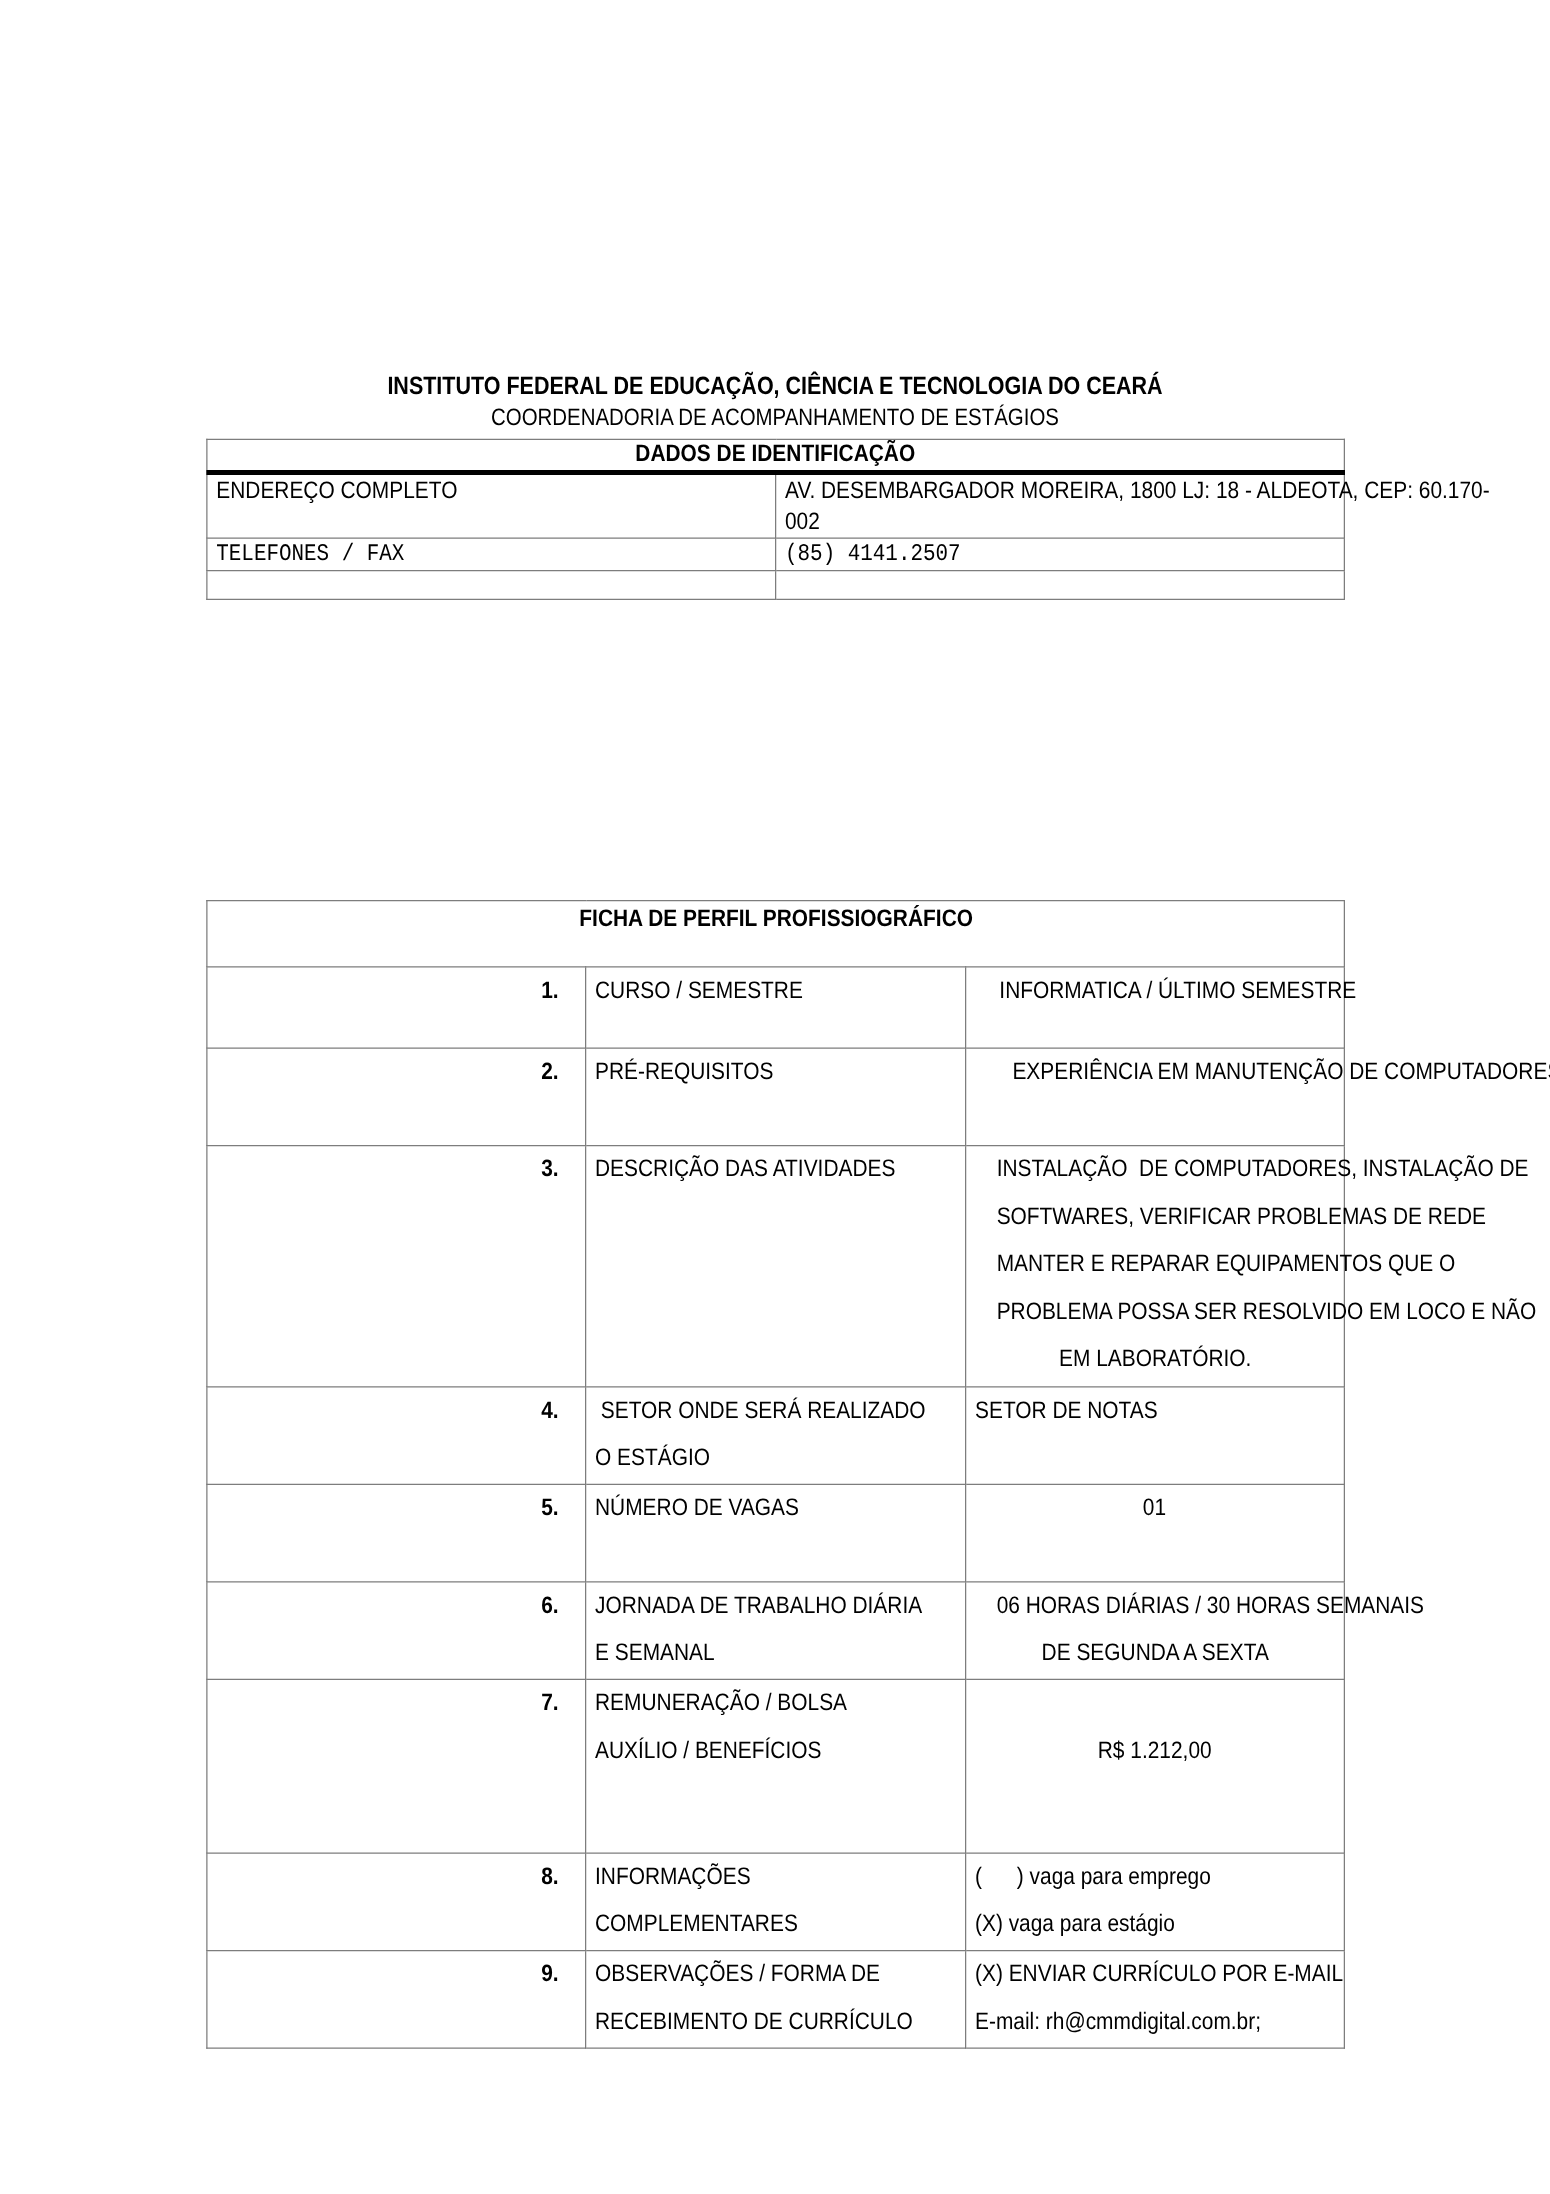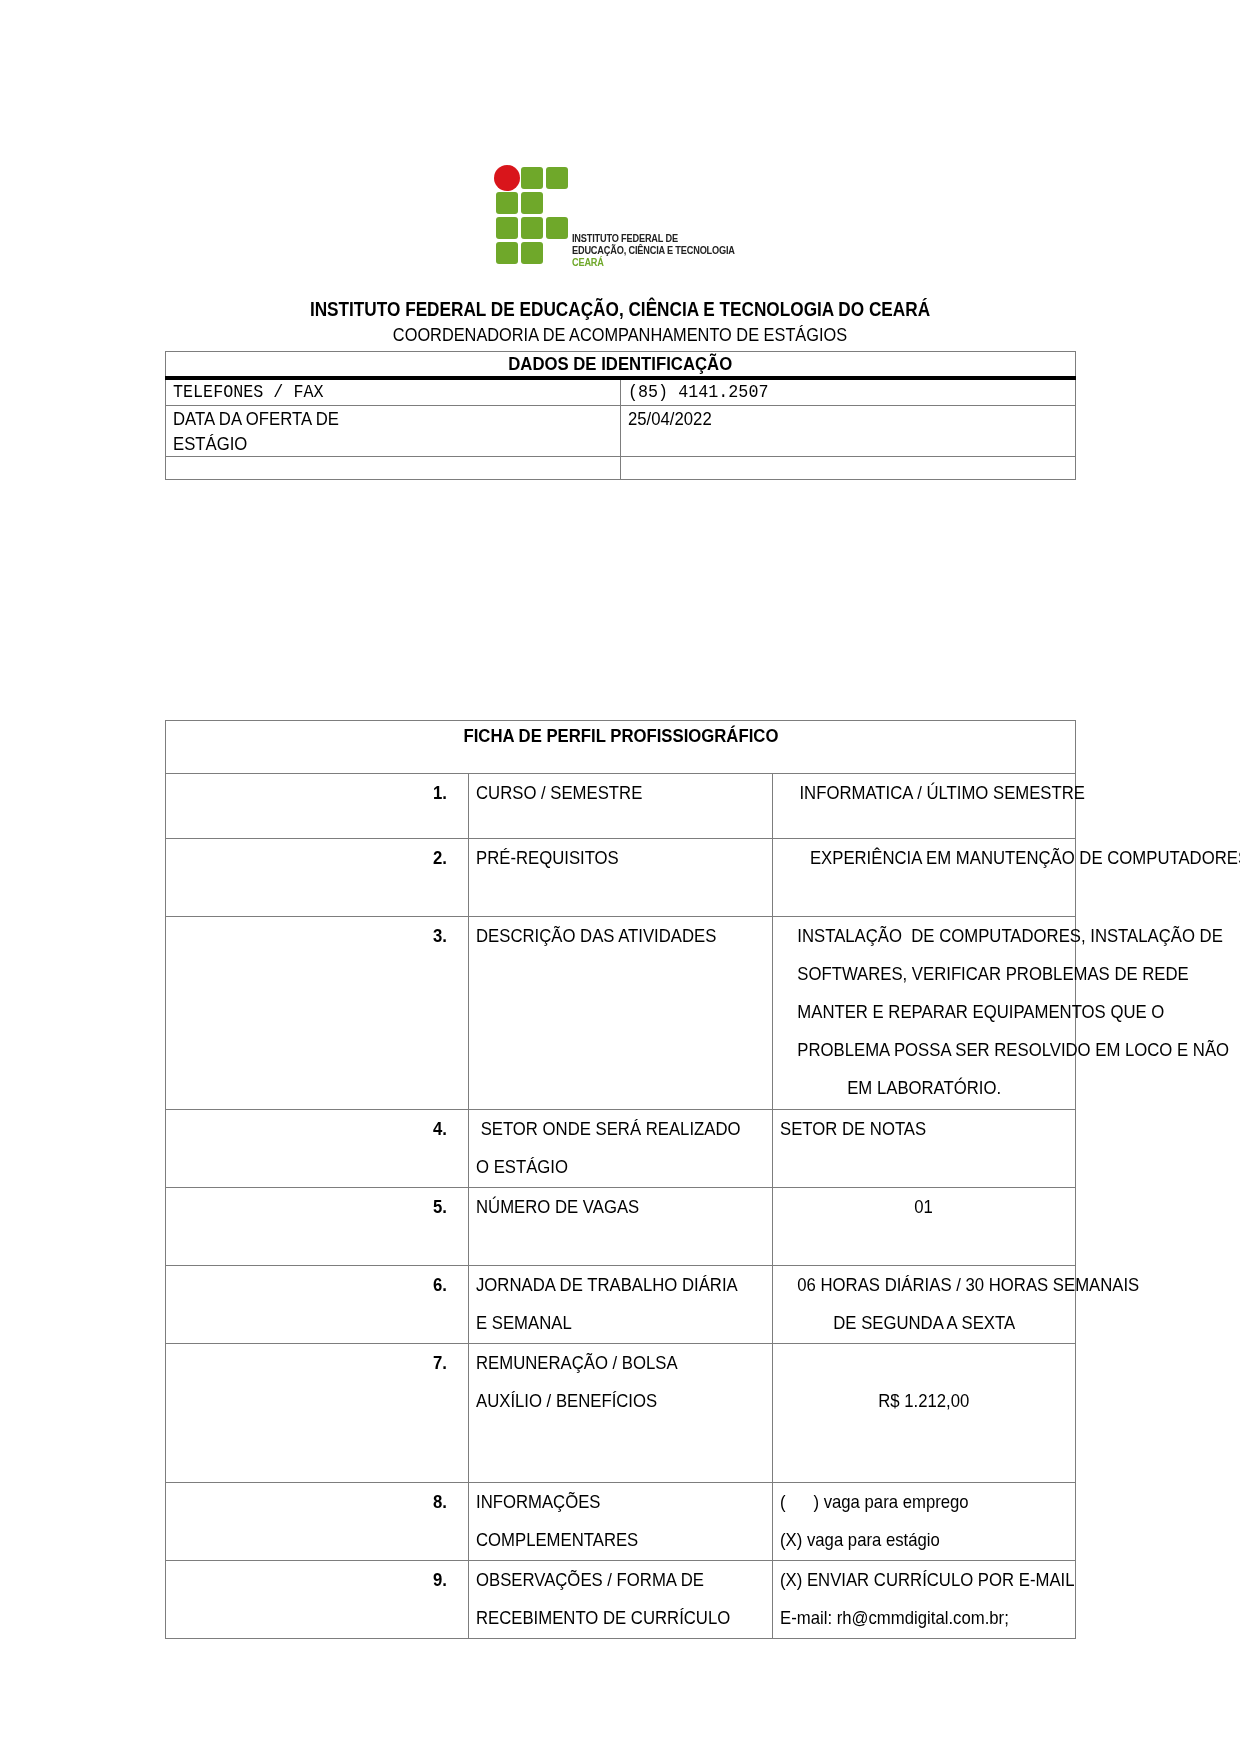--- a/index.html
+++ b/index.html
@@ -58,58 +58,41 @@
   .t2 .r8 td { height: 77px; }
   .t2 .r9 td { height: 77px; }
   .t2 .r7 .val-c .mid { padding-top: 38px; display: block; }
   .line { display: block; }
 </style>
 </head>
 <body>
 
 <div class="page">
 
-  <div class="logo">
-    <div class="circ"></div>
-    <div class="sq" style="left:25px;top:0;"></div>
-    <div class="sq" style="left:50px;top:0;"></div>
-    <div class="sq" style="left:0;top:25px;"></div>
-    <div class="sq" style="left:25px;top:25px;"></div>
-    <div class="sq" style="left:0;top:50px;"></div>
-    <div class="sq" style="left:25px;top:50px;"></div>
-    <div class="sq" style="left:50px;top:50px;"></div>
-    <div class="sq" style="left:0;top:75px;"></div>
-    <div class="sq" style="left:25px;top:75px;"></div>
-    <div class="logo-text">
-      <span class="l1">INSTITUTO FEDERAL DE</span>
-      <span class="l2">EDUCAÇÃO, CIÊNCIA E TECNOLOGIA</span>
-      <span class="l3">CEARÁ</span>
-    </div>
-  </div>
 
   <div class="title">INSTITUTO FEDERAL DE EDUCAÇÃO, CIÊNCIA E TECNOLOGIA DO CEARÁ</div>
   <div class="subtitle">COORDENADORIA DE ACOMPANHAMENTO DE ESTÁGIOS</div>
 
   <table class="t1">
     <tbody>
         <tr>
       <td class="head" colspan="2">
         <span class="nar-c">DADOS DE IDENTIFICAÇÃO</span>
       </td>
     </tr>
+    <tr class="r-endereco">
+      <td class="c1"><span class="nar">ENDEREÇO COMPLETO</span></td>
+      <td>
+        <span class="nar wrap-line">AV. DESEMBARGADOR MOREIRA, 1800 LJ: 18 - ALDEOTA, CEP: 60.170-</span>
+        <span class="nar wrap-line">002</span>
+      </td>
+    </tr>
     <tr class="r-tel">
       <td class="c1"><span class="nar">TELEFONES / FAX</span></td>
       <td><span class="nar">(85) 4141.2507</span></td>
-    </tr>
-    <tr class="r-data">
-      <td class="c1">
-        <span class="nar wrap-line">DATA DA OFERTA DE</span>
-        <span class="nar wrap-line">ESTÁGIO</span>
-      </td>
-      <td><span class="nar">25/04/2022</span></td>
     </tr>
     <tr class="r-empty">
       <td class="c1"></td>
       <td></td>
     </tr>
   </tbody>
     </table>
 
   <table class="t2">
     <tbody>

